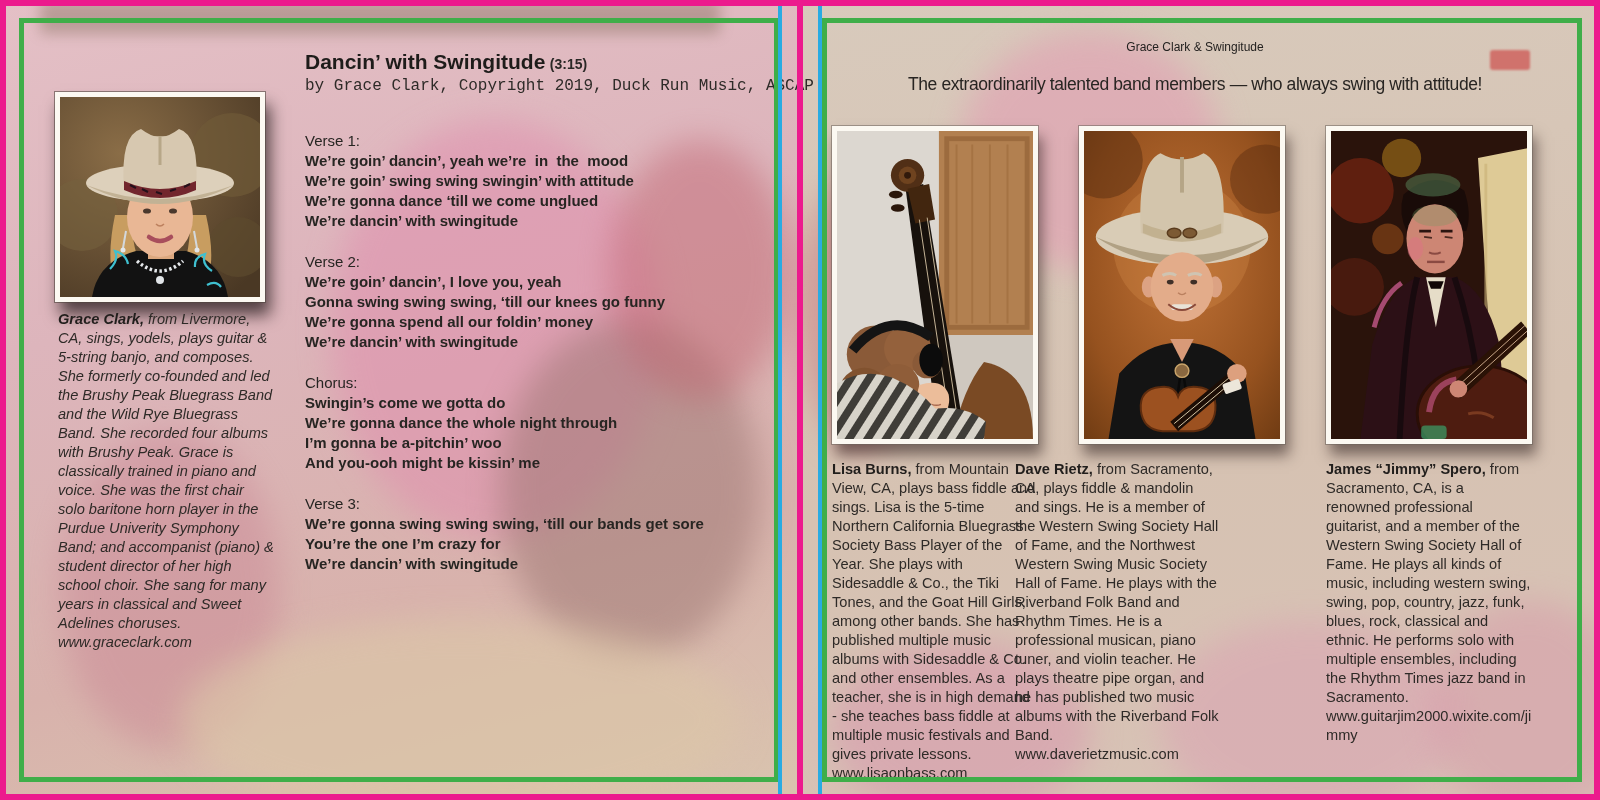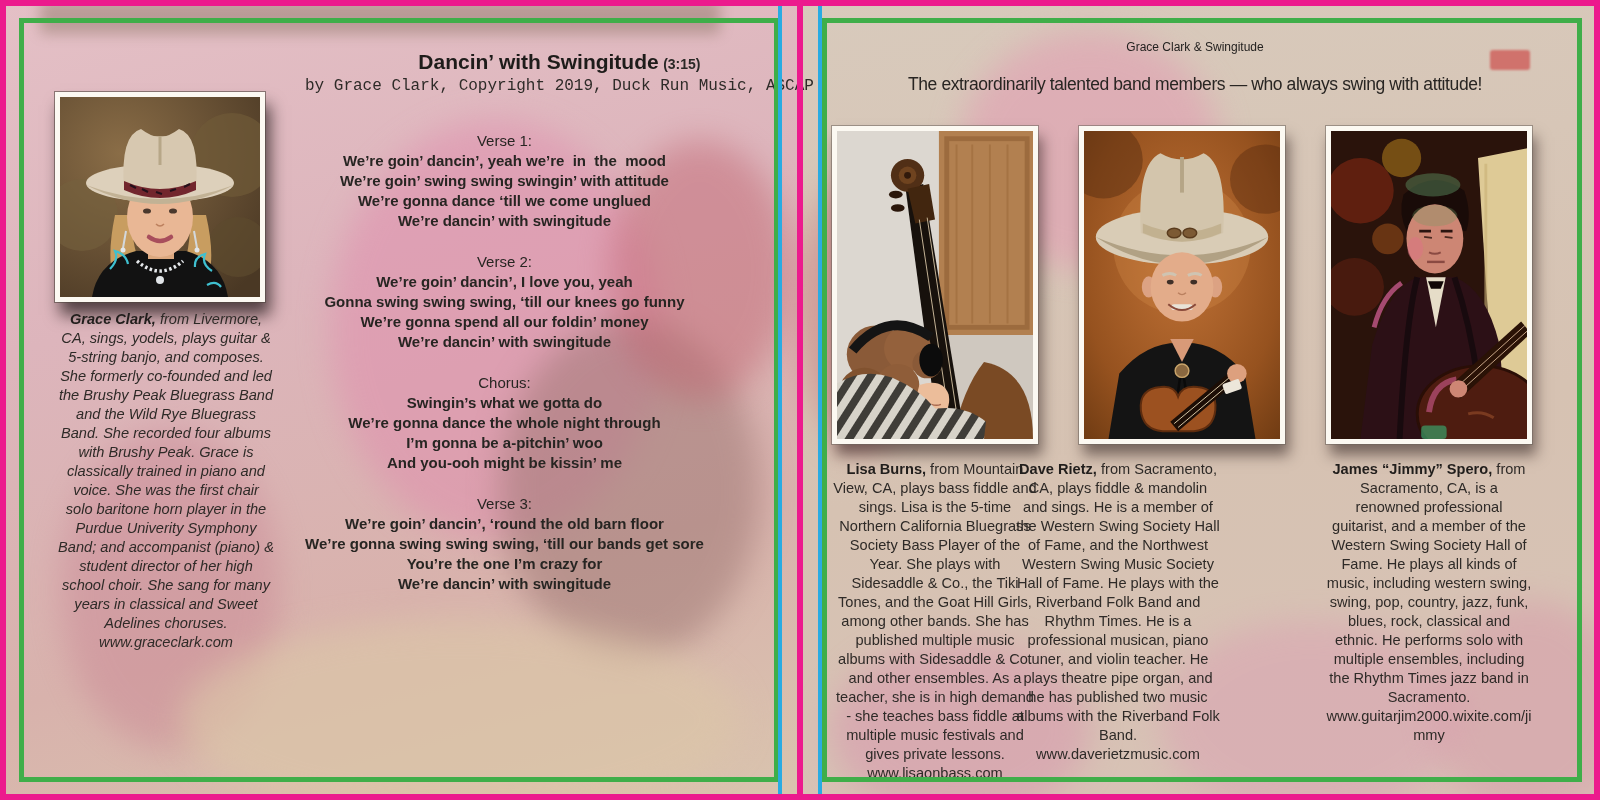--- a/index.html
+++ b/index.html
@@ -16,21 +16,21 @@
 
   
   .guide{position:absolute;z-index:60;pointer-events:none;}
   .g-frame{left:0;top:0;width:1600px;height:800px;border:6px solid #ec1a8d;box-sizing:border-box;}
   .g-center{left:797px;top:0;width:6px;height:800px;background:#ec1a8d;}
   .g-blue-l{left:778px;top:6px;width:4px;height:788px;background:#29abe2;}
   .g-blue-r{left:818px;top:6px;width:4px;height:788px;background:#29abe2;}
   .g-green-l{left:19px;top:18px;width:760px;height:764px;border:5px solid #3fae49;box-sizing:border-box;}
   .g-green-r{left:822px;top:18px;width:760px;height:764px;border:5px solid #3fae49;box-sizing:border-box;}
 
-  .txt{position:absolute;z-index:20;text-align:center;}
+  .txt{position:absolute;z-index:20;}
 
   
   .song-title{font-size:21px;font-weight:bold;color:#1e1c1a;}
   .song-duration{font-size:14px;font-weight:bold;color:#2a2826;}
   .song-credit{font-size:16px;margin-top:3px;color:#2e2b28;font-family:Liberation Mono, monospace;}
   .lyrics{left:305px;top:131px;font-size:15px;line-height:20px;color:#272522;}
   .lyr-section{margin-bottom:21px;}
   .lyr-line{font-weight:bold;white-space:pre-wrap;}
 
   
@@ -131,28 +131,27 @@
     </div>
     <div class="lyr-section">
       <div class="lyr-label">Verse 2:</div>
       <div class="lyr-line">We’re goin’ dancin’, I love you, yeah</div>
       <div class="lyr-line">Gonna swing swing swing, ‘till our knees go funny</div>
       <div class="lyr-line">We’re gonna spend all our foldin’ money</div>
       <div class="lyr-line">We’re dancin’ with swingitude</div>
     </div>
     <div class="lyr-section">
       <div class="lyr-label">Chorus:</div>
-      <div class="lyr-line">Swingin’s what we gotta do</div>
+      <div class="lyr-line">Swingin’s come we gotta do</div>
       <div class="lyr-line">We’re gonna dance the whole night through</div>
       <div class="lyr-line">I’m gonna be a-pitchin’ woo</div>
       <div class="lyr-line">And you-ooh might be kissin’ me</div>
     </div>
     <div class="lyr-section">
       <div class="lyr-label">Verse 3:</div>
-      <div class="lyr-line">We’re goin’ dancin’, ‘round the old barn floor</div>
       <div class="lyr-line">We’re gonna swing swing swing, ‘till our bands get sore</div>
       <div class="lyr-line">You’re the one I’m crazy for</div>
       <div class="lyr-line">We’re dancin’ with swingitude</div>
     </div>
   </div>
 
   <div class="txt band-header">
     <div class="band-title">Grace Clark &amp; Swingitude</div>
     <div class="band-subtitle">The extraordinarily talented band members — who always swing with attitude!</div>
   </div>

